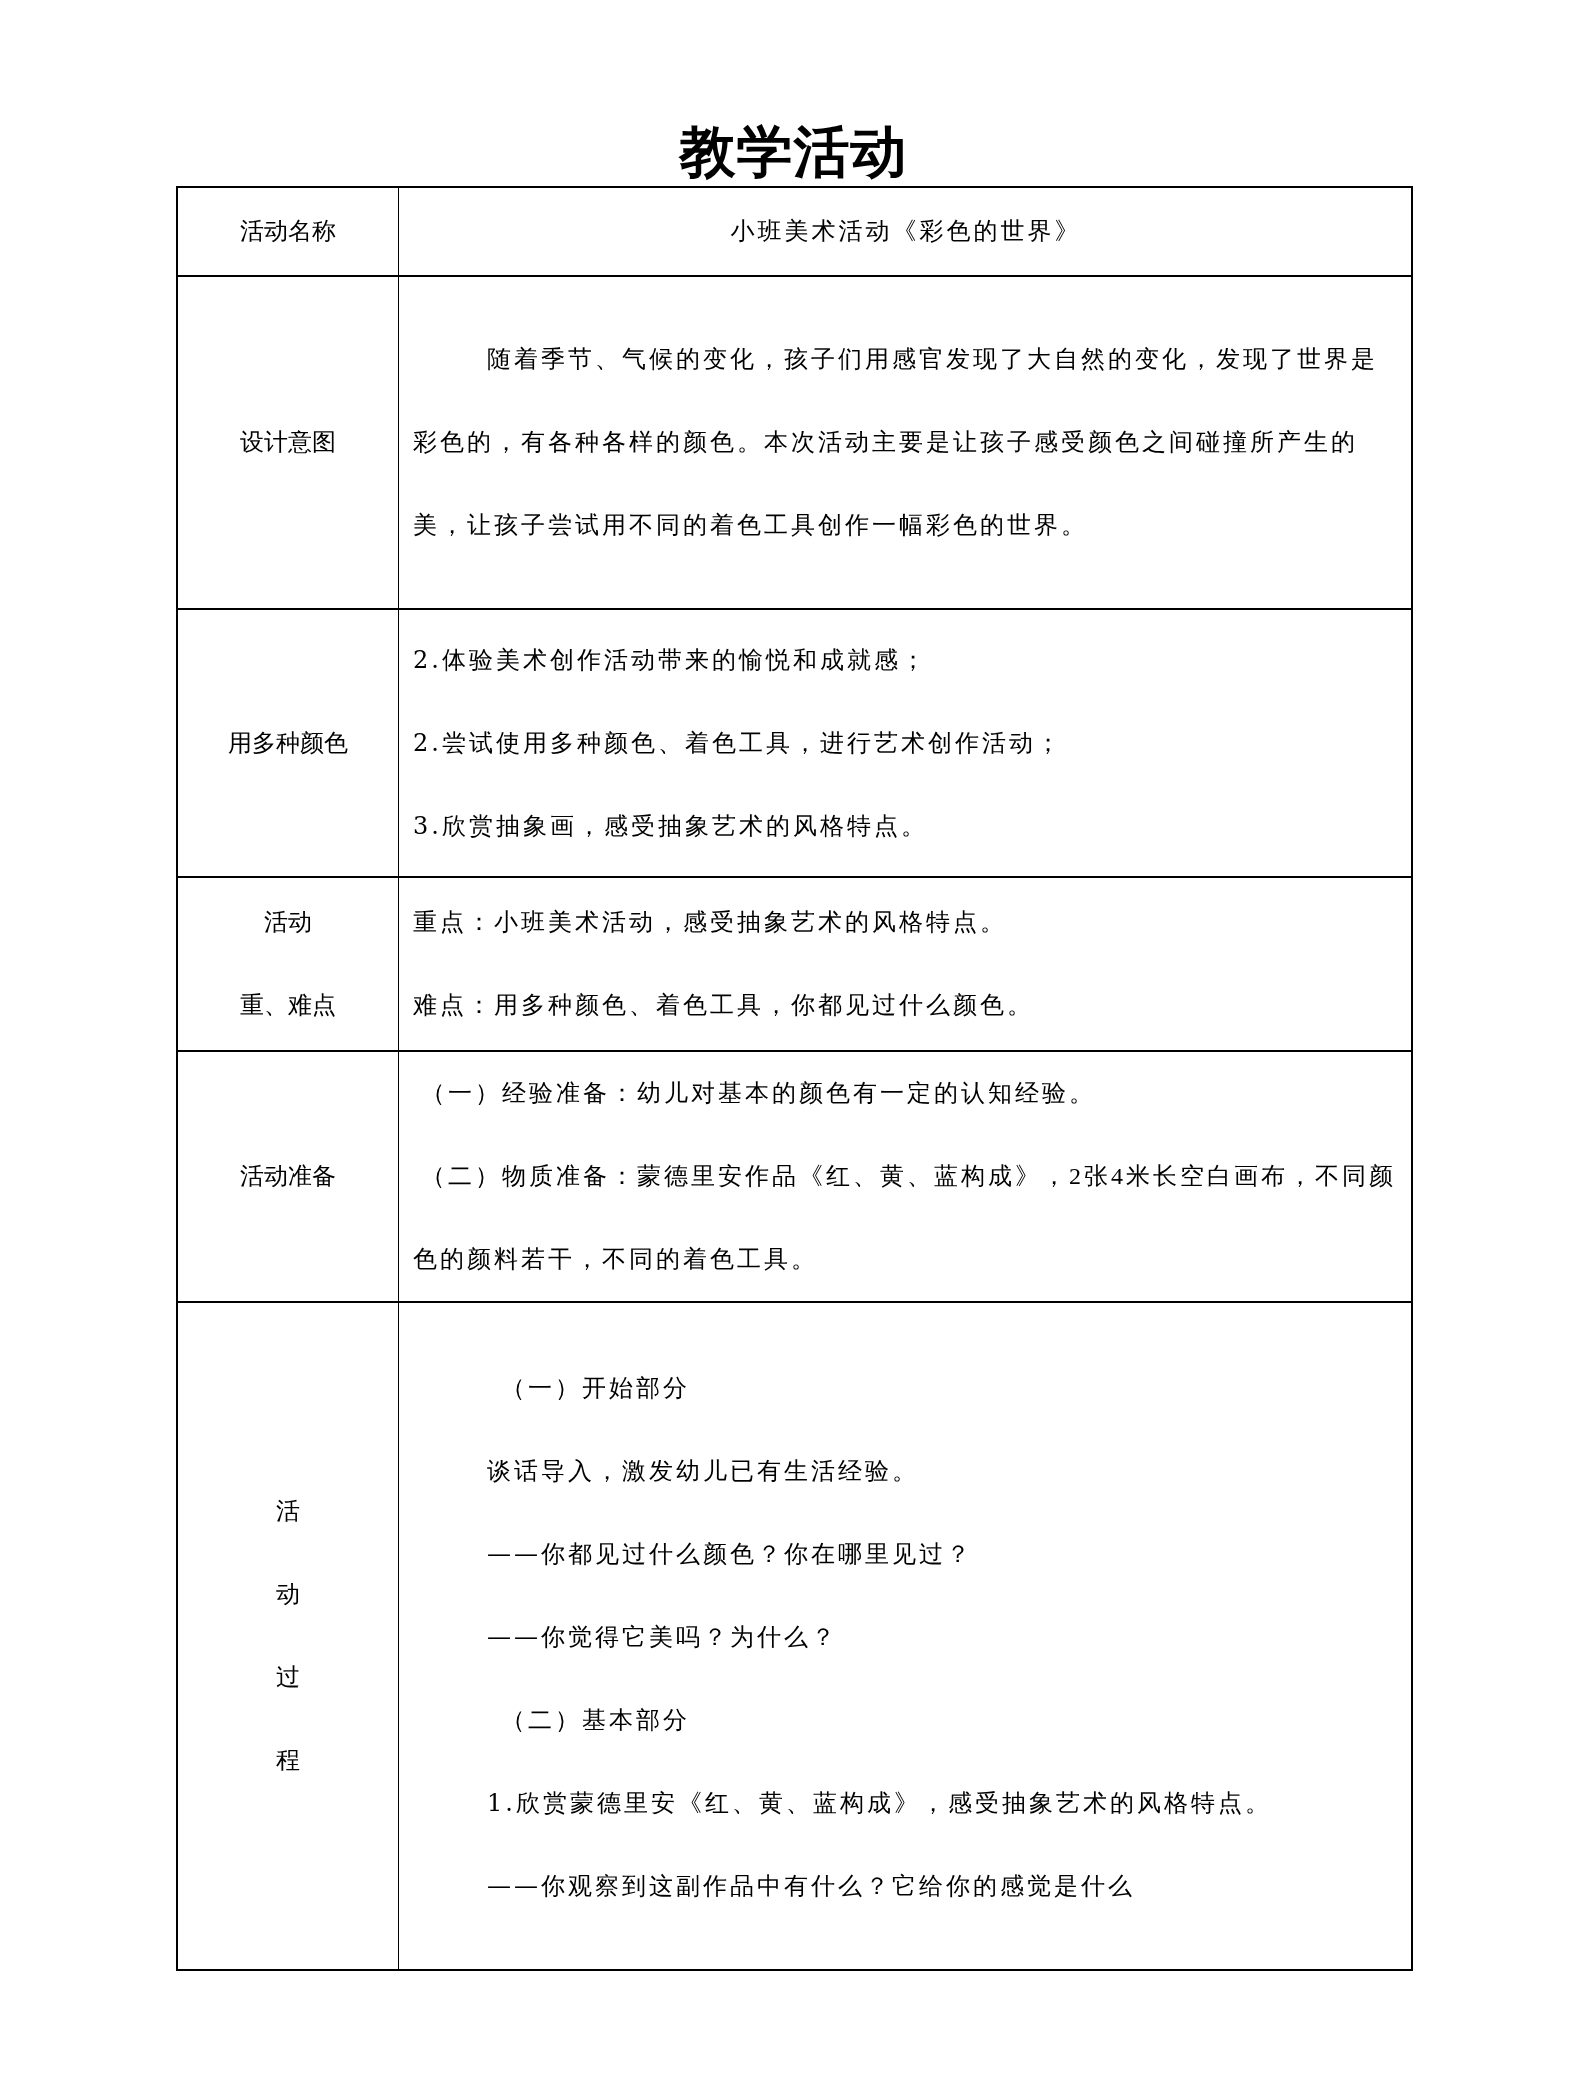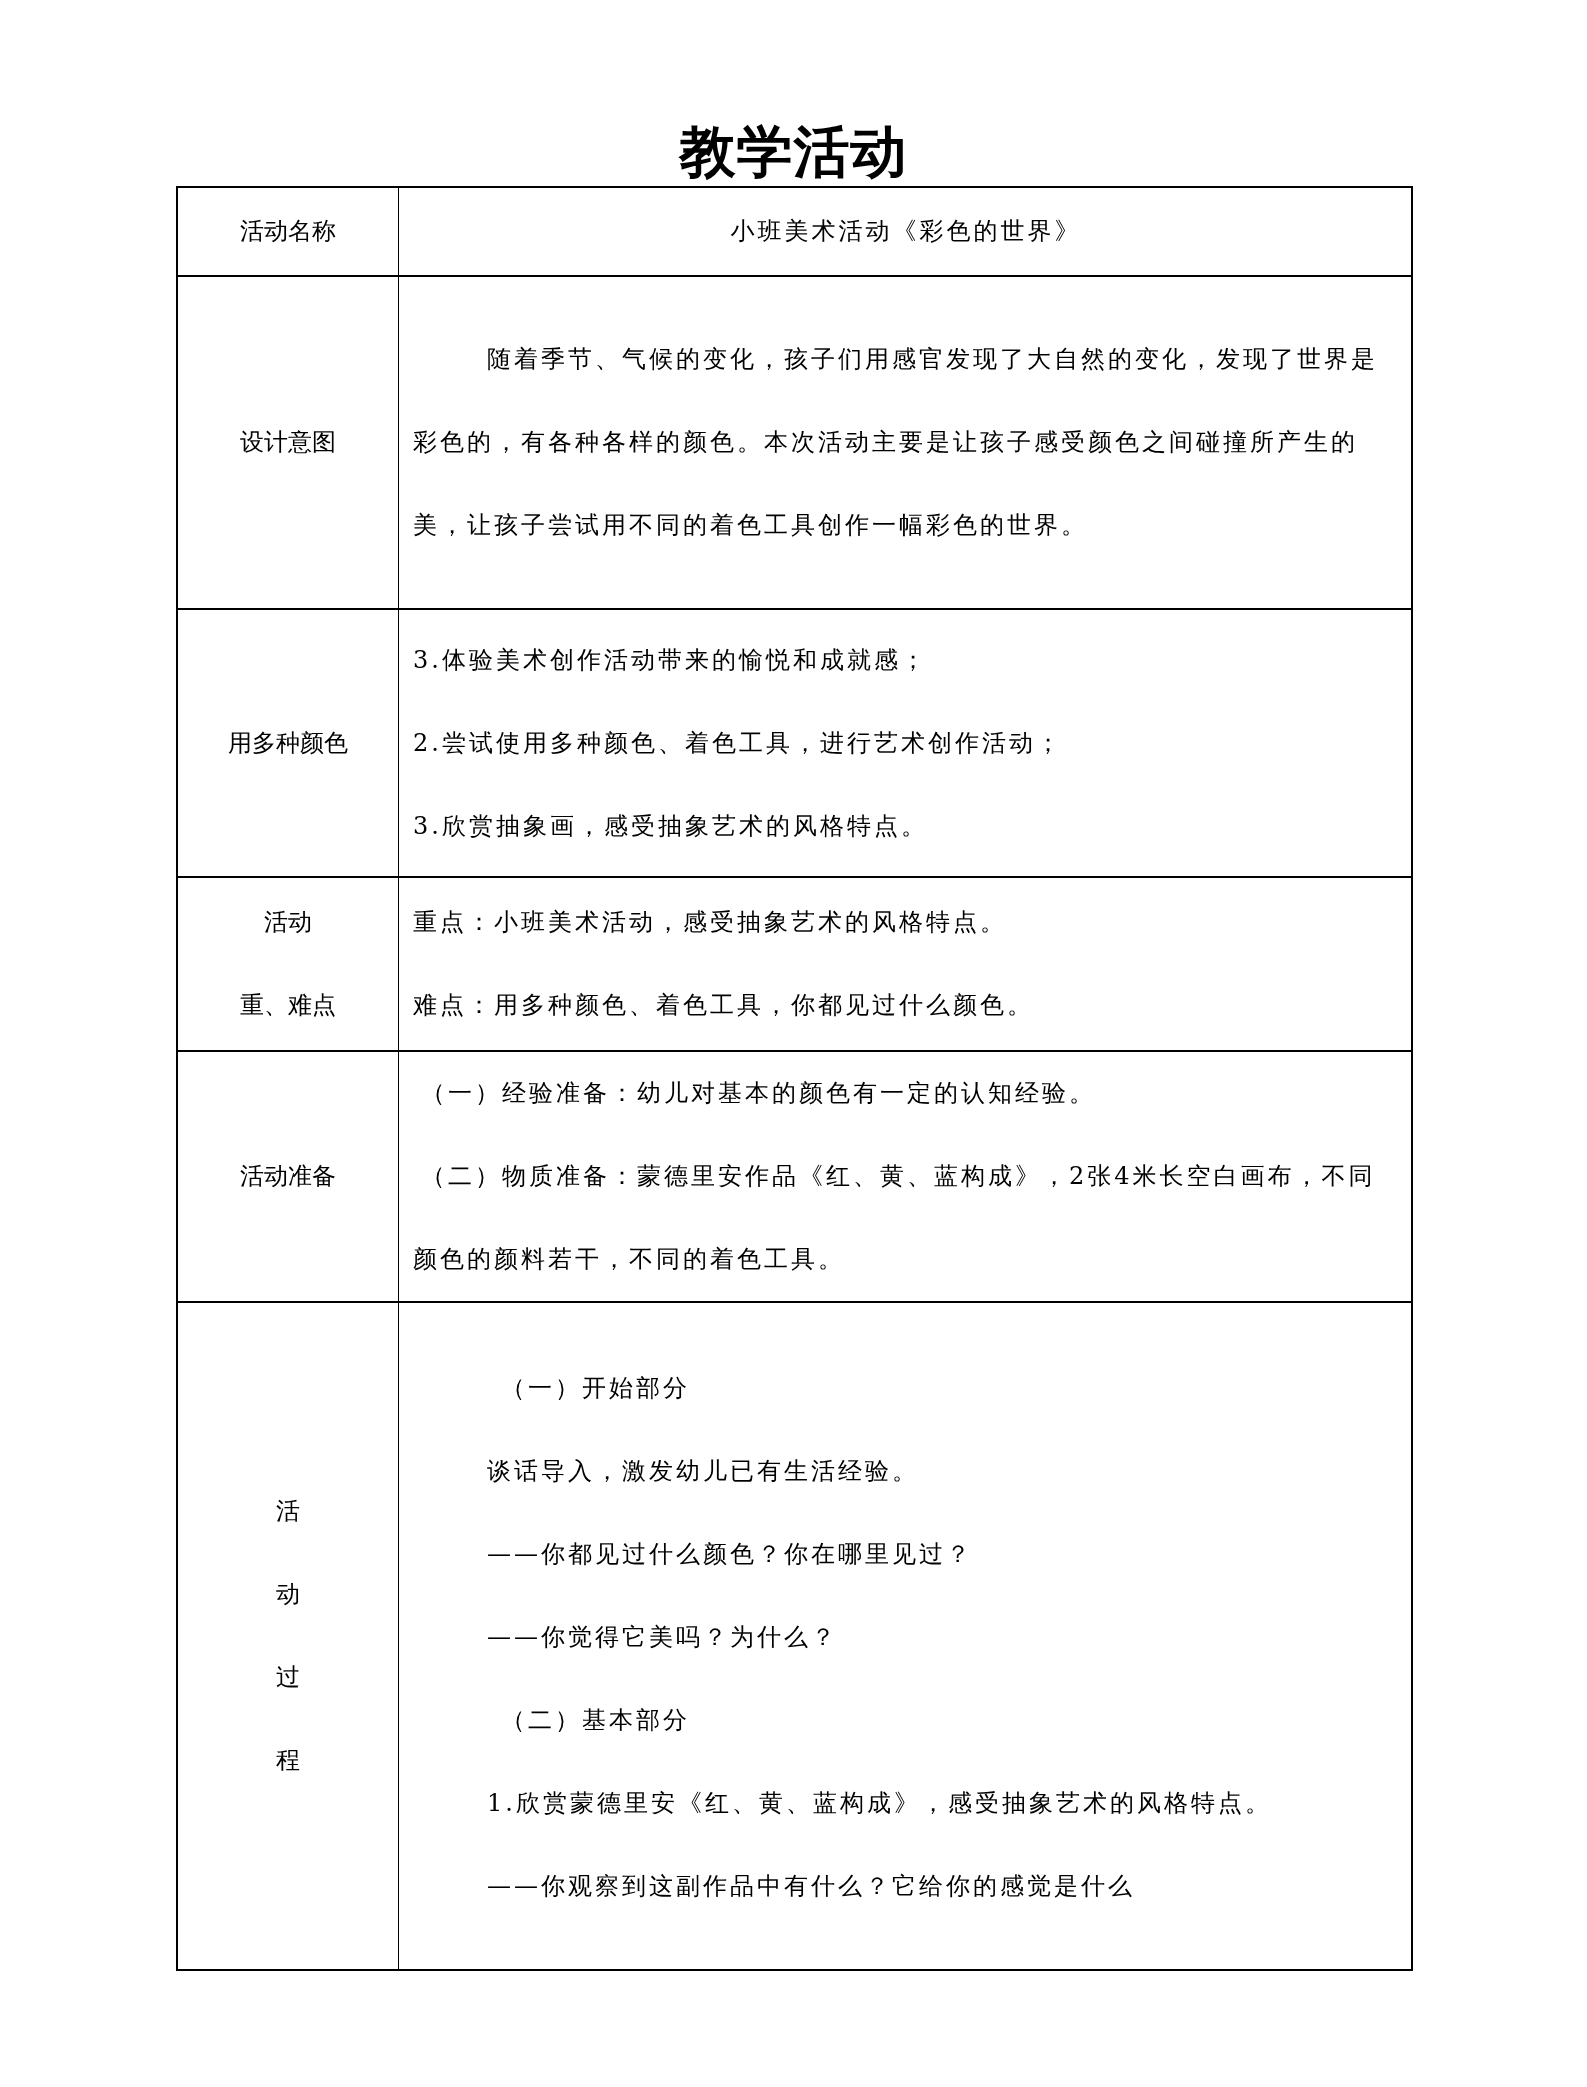--- a/index.html
+++ b/index.html
@@ -57,21 +57,21 @@
   .p { display: block; margin: 0; white-space: normal; }
   .ind2 { text-indent: 74px; }
   .ind-half { text-indent: 8px; }
   .ind-sec { text-indent: 88px; }
   .label-lines span { display: block; }
   .vert span { display: block; line-height: 83px; }
   .row-name td { height: 87px; }
   .row-intent td { height: 331px; }
   .row-goals td { height: 266px; }
   .row-keys td { height: 172px; }
-  .row-prep td { height: 249px; }
+  .row-prep td { height: 249px; font-family: Liberation Serif, serif; }
   .row-proc td { height: 664px; vertical-align: top; }
   .row-proc td.label { vertical-align: middle; }
   .row-proc td.content { padding-top: 2px; }
 </style>
 </head>
 <body>
 
 <div class="title">教学活动</div>
 
 <table class="plan">
@@ -84,21 +84,21 @@
   <tr class="row-intent">
     <td class="label">设计意图</td>
     <td class="content">
       <p class="p ind2">随着季节、气候的变化，孩子们用感官发现了大自然的变化，发现了世界是彩色的，有各种各样的颜色。本次活动主要是让孩子感受颜色之间碰撞所产生的美，让孩子尝试用不同的着色工具创作一幅彩色的世界。</p>
     </td>
   </tr>
 
   <tr class="row-goals">
     <td class="label">用多种颜色</td>
     <td class="content">
-      <p class="p">3.体验美术创作活动带来的愉悦和成就感；</p>
+      <p class="p">2.体验美术创作活动带来的愉悦和成就感；</p>
       <p class="p">2.尝试使用多种颜色、着色工具，进行艺术创作活动；</p>
       <p class="p">3.欣赏抽象画，感受抽象艺术的风格特点。</p>
     </td>
   </tr>
 
   <tr class="row-keys">
     <td class="label label-lines">
       <span>活动</span>
       <span>重、难点</span>
     </td>

